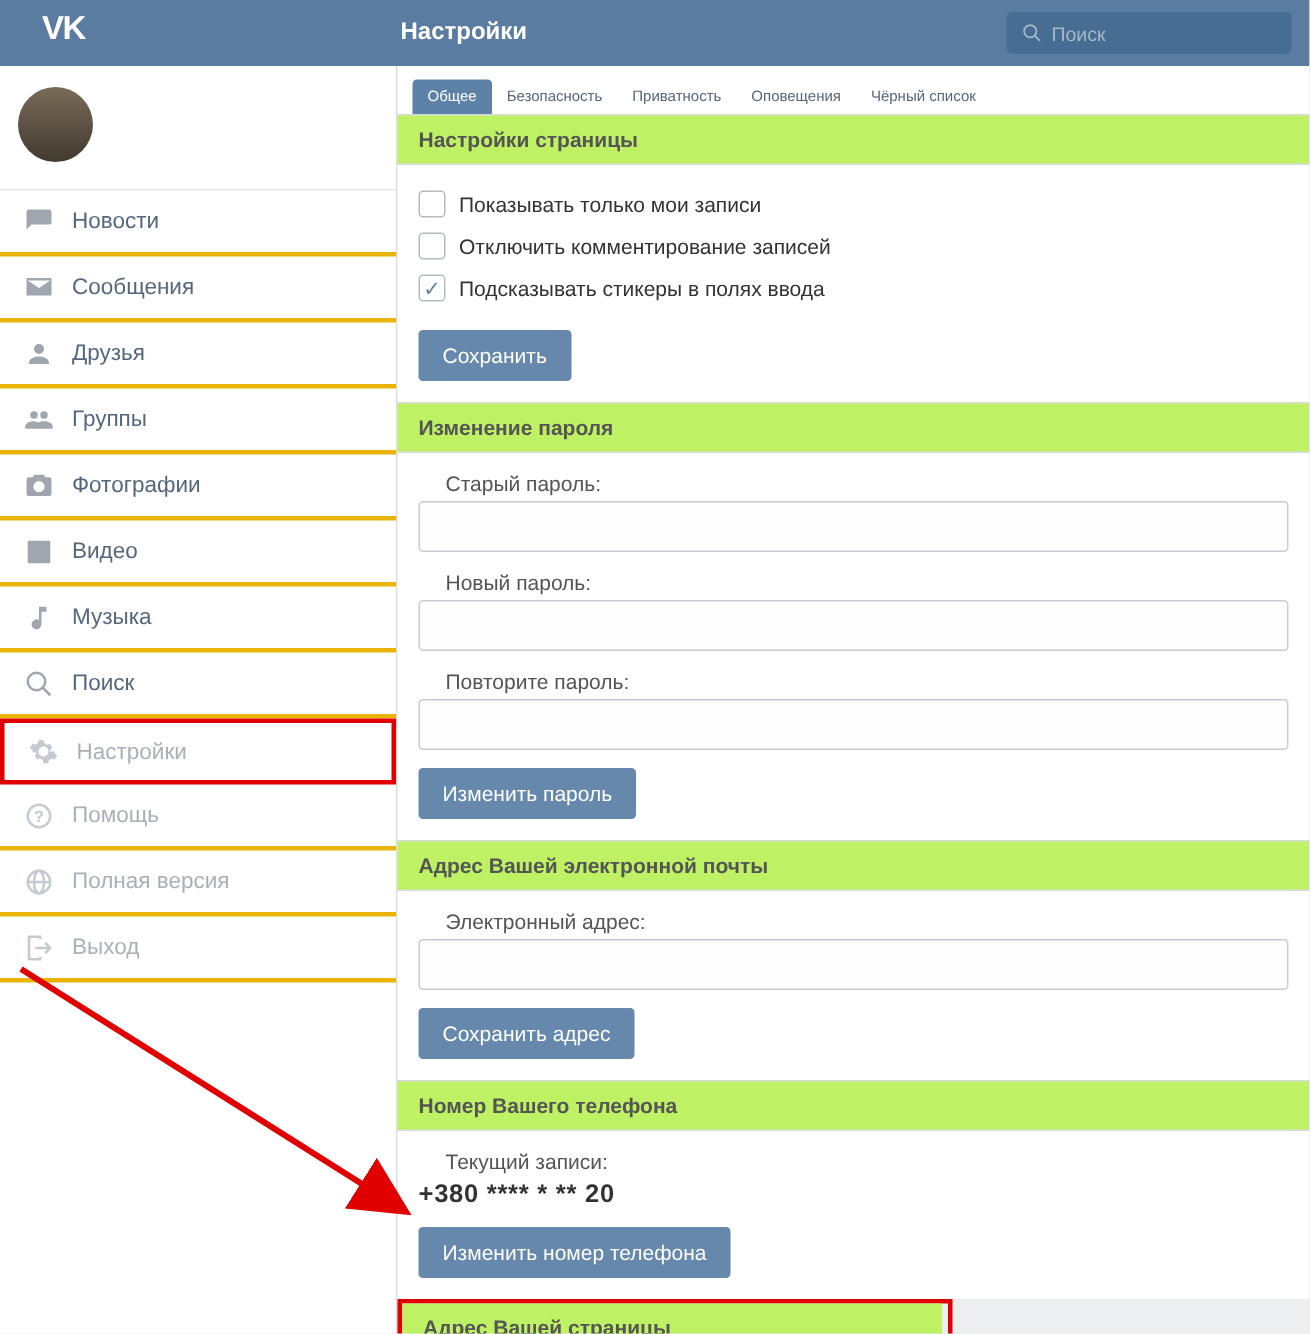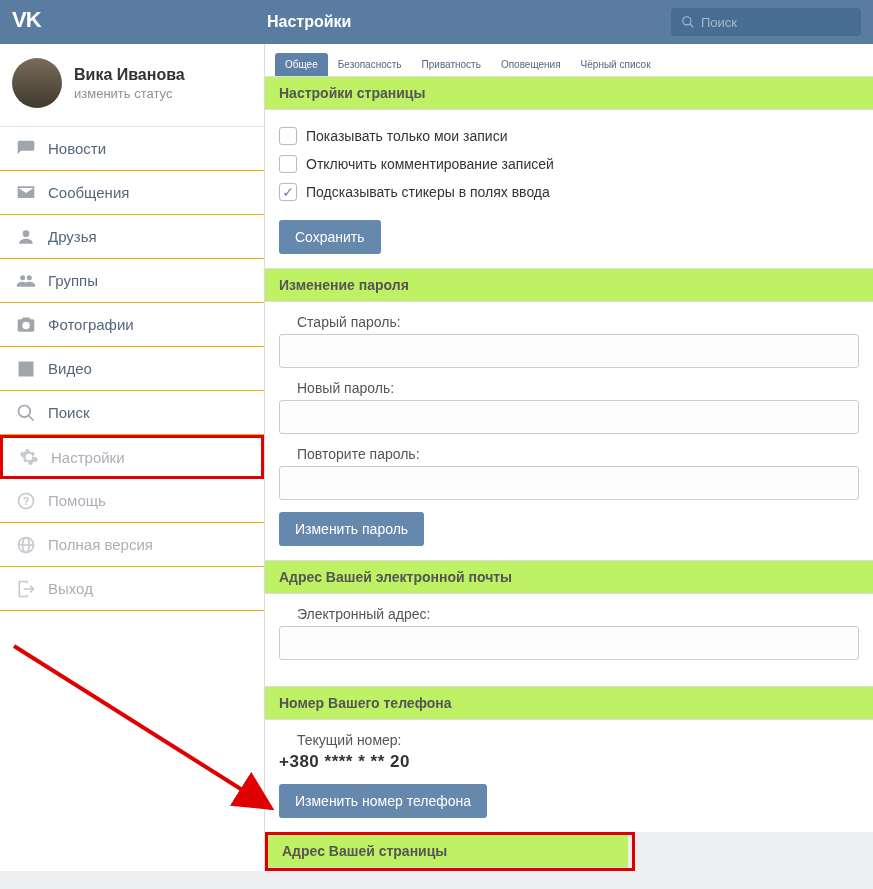--- a/index.html
+++ b/index.html
@@ -19,20 +19,21 @@
     display: flex;
     align-items: center;
     padding: 0 12px;
   }
   .vk-logo {
     color: #000000;
     font-weight: bold;
     font-size: 24px;
     letter-spacing: -1px;
     width: 50px;
+    text-align: right;
   }
   .topbar-title {
     color: #fff;
     font-weight: bold;
     font-size: 16px;
     margin-left: 205px;
   }
   .search-box {
     margin-left: auto;
     background: #486d92;
@@ -77,21 +78,21 @@
     font-size: 13px;
     color: #8a9199;
     margin-top: 2px;
   }
 
   .nav-item {
     display: flex;
     align-items: center;
     height: 44px;
     padding: 0 16px;
-    border-bottom: 1px solid #eab308;
+    border-bottom: 3px solid #eab308;
     color: #55677d;
     cursor: pointer;
   }
   .nav-item .icon {
     width: 32px;
     display: flex;
     align-items: center;
     color: #9fa6ae;
   }
   .nav-item.muted { color: #aab0b7; }
@@ -226,24 +227,20 @@
       </svg>
     <span>Поиск</span>
   </div>
 </div>
 
 <div class="layout">
 
   <div class="sidebar">
     <div class="profile">
       <div class="avatar"></div>
-      <div>
-        <div class="profile-name">Вика Иванова</div>
-        <div class="profile-status">изменить статус</div>
-      </div>
     </div>
 
     <div class="nav-item">
       <span class="icon">
           <svg width="20" height="20" viewBox="0 0 24 24">
             <path fill="#9fa6ae" d="M20 2H4a2 2 0 00-2 2v14l4-4h14a2 2 0 002-2V4a2 2 0 00-2-2z"></path>
           </svg>
         </span>
       <span class="nav-label">Новости</span>
     </div>
@@ -279,20 +276,28 @@
         </span>
       <span class="nav-label">Фотографии</span>
     </div>
     <div class="nav-item">
       <span class="icon">
           <svg width="20" height="20" viewBox="0 0 24 24">
             <path fill="#9fa6ae" d="M3 3h18v18H3zM7 3v18M17 3v18M3 8h4M3 16h4M17 8h4M17 16h4M10 9l5 3-5 3z"></path>
           </svg>
         </span>
       <span class="nav-label">Видео</span>
+    </div>
+    <div class="nav-item">
+      <span class="icon">
+          <svg width="20" height="20" viewBox="0 0 24 24">
+            <path fill="#9fa6ae" d="M12 3v10.6A4 4 0 1014 17V7h4V3h-6z"></path>
+          </svg>
+        </span>
+      <span class="nav-label">Музыка</span>
     </div>
     <div class="nav-item">
       <span class="icon">
           <svg width="20" height="20" viewBox="0 0 24 24">
             <circle cx="10" cy="10" r="7" fill="none" stroke="#9fa6ae" stroke-width="2"></circle>
             <line x1="15" y1="15" x2="21" y2="21" stroke="#9fa6ae" stroke-width="2"></line>
           </svg>
         </span>
       <span class="nav-label">Поиск</span>
     </div>
@@ -370,26 +375,27 @@
       <div class="field-label">Повторите пароль:</div>
       <input class="text-input" type="password" style="">
       <button class="btn">Изменить пароль</button>
     </div>
 
     
     <div class="section-header">Адрес Вашей электронной почты</div>
     <div class="section-body">
       <div class="field-label">Электронный адрес:</div>
       <input class="text-input" type="text" style="">
+      <button class="btn">Сохранить адрес</button>
     </div>
 
     
     <div class="section-header">Номер Вашего телефона</div>
     <div class="section-body">
-      <div class="field-label">Текущий номер:</div>
+      <div class="field-label">Текущий записи:</div>
       <div class="phone-value">+380 **** * ** 20</div>
       <button class="btn">Изменить номер телефона</button>
     </div>
 
     
     <div class="hi-box">
       <div class="section-header" style="border-top:none">Адрес Вашей страницы</div>
       
     </div>
     

